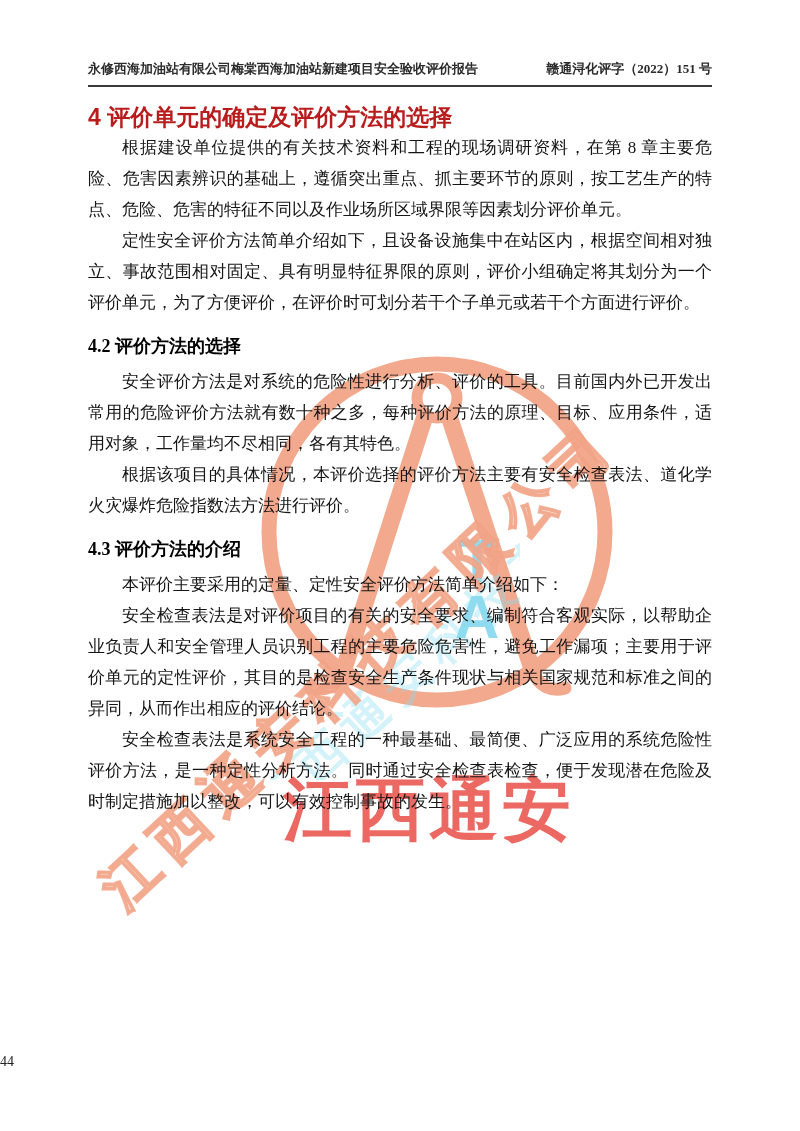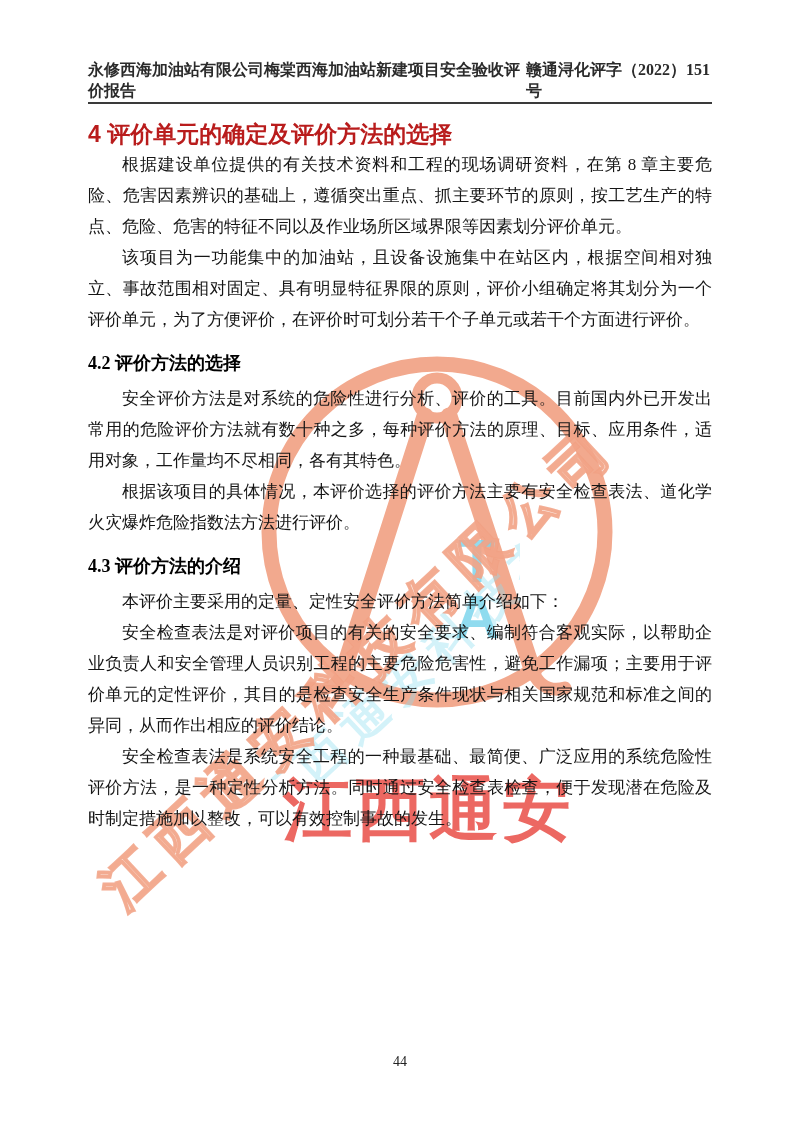--- a/index.html
+++ b/index.html
@@ -21,30 +21,30 @@
   .wm-diag-cyan{position:absolute;left:-10px;top:290px;transform:rotate(-43deg);transform-origin:0 0;
            white-space:nowrap;font-weight:700;font-size:48px;letter-spacing:10px;
            color:rgba(140,220,240,.38);}
   .wm-red{position:absolute;left:283px;top:764px;white-space:nowrap;
           font-weight:700;font-size:69px;letter-spacing:4px;
           color:rgba(231,62,54,.78);font-family:"Liberation Serif","DejaVu Serif",serif;}
 
   
   .content{position:absolute;left:88px;width:624px;top:60px;z-index:1;}
   .page-header{display:flex;justify-content:space-between;align-items:flex-end;
-               font-size:16px;font-weight:700;color:#2b2b2b;
-               border-bottom:2px solid #3a3a3a;}
+               font-size:13px;font-weight:700;color:#2b2b2b;
+               padding-bottom:7px;border-bottom:2px solid #3a3a3a;}
   h1{font-family:"Liberation Sans","DejaVu Sans",sans-serif;font-size:23px;
      font-weight:700;color:#b91c1c;margin:15px 0 0 0;line-height:30px;}
   h2.sec-head{font-size:18px;font-weight:700;color:#000;margin:15px 0 7px 0;line-height:26px;}
   p.body-par{font-size:17px;line-height:31px;margin:0;text-indent:2em;
              text-align:justify;word-break:break-all;color:#151515;}
   p.list-line{font-size:17px;line-height:31px;margin:0;text-indent:2em;color:#151515;}
 
-  .page-footer{position:absolute;left:0;right:0;top:1052px;text-align:center;z-index:1;}
+  .page-footer{position:absolute;left:0;right:0;top:1052px;z-index:1;}
   .page-footer span{font-size:14px;color:#222;}
 </style>
 </head>
 <body>
 
 <div class="page">
 
   <div class="watermark">
     <svg class="wm-logo" viewBox="0 0 380 380" fill="none" xmlns="http://www.w3.org/2000/svg">
       <circle cx="190" cy="190" r="168" stroke="#F1A082" stroke-width="15" fill="none"></circle>
@@ -67,21 +67,21 @@
 
   <div class="content">
     <header class="page-header">
       <span>永修西海加油站有限公司梅棠西海加油站新建项目安全验收评价报告</span>
       <span>赣通浔化评字（2022）151 号</span>
     </header>
 
     <h1>4 评价单元的确定及评价方法的选择</h1>
 
     <p class="body-par">根据建设单位提供的有关技术资料和工程的现场调研资料，在第 8 章主要危险、危害因素辨识的基础上，遵循突出重点、抓主要环节的原则，按工艺生产的特点、危险、危害的特征不同以及作业场所区域界限等因素划分评价单元。</p>
-    <p class="body-par">该项目为一功能集中的加油站，且设备设施集中在站区内，根据空间相对独立、事故范围相对固定、具有明显特征界限的原则，评价小组确定将其划分为一个评价单元，为了方便评价，在评价时可划分若干个子单元或若干个方面进行评价。</p>
+    <p class="body-par">定性安全评价方法简单介绍如下，且设备设施集中在站区内，根据空间相对独立、事故范围相对固定、具有明显特征界限的原则，评价小组确定将其划分为一个评价单元，为了方便评价，在评价时可划分若干个子单元或若干个方面进行评价。</p>
 
     <h2 class="sec-head">4.2 评价方法的选择</h2>
     <p class="body-par">安全评价方法是对系统的危险性进行分析、评价的工具。目前国内外已开发出常用的危险评价方法就有数十种之多，每种评价方法的原理、目标、应用条件，适用对象，工作量均不尽相同，各有其特色。</p>
     <p class="body-par">根据该项目的具体情况，本评价选择的评价方法主要有安全检查表法、道化学火灾爆炸危险指数法方法进行评价。</p>
 
     <h2 class="sec-head">4.3 评价方法的介绍</h2>
     <p class="list-line">本评价主要采用的定量、定性安全评价方法简单介绍如下：</p>
     <p class="body-par">安全检查表法是对评价项目的有关的安全要求、编制符合客观实际，以帮助企业负责人和安全管理人员识别工程的主要危险危害性，避免工作漏项；主要用于评价单元的定性评价，其目的是检查安全生产条件现状与相关国家规范和标准之间的异同，从而作出相应的评价结论。</p>
     <p class="body-par">安全检查表法是系统安全工程的一种最基础、最简便、广泛应用的系统危险性评价方法，是一种定性分析方法。同时通过安全检查表检查，便于发现潜在危险及时制定措施加以整改，可以有效控制事故的发生。</p>
   </div>

